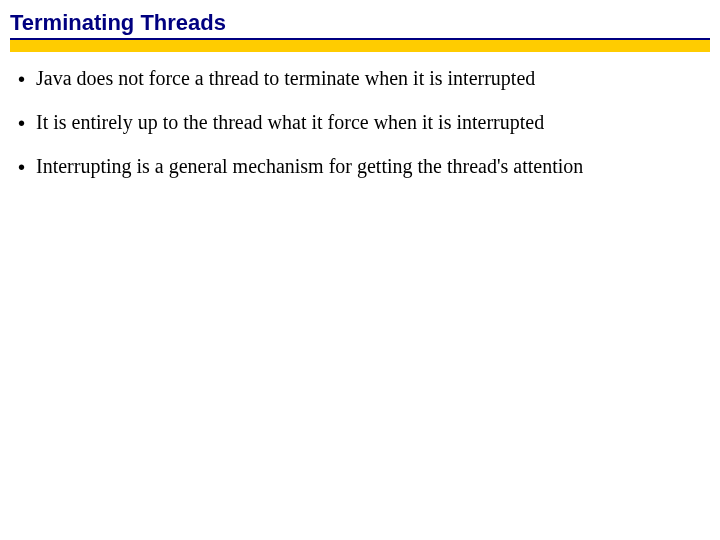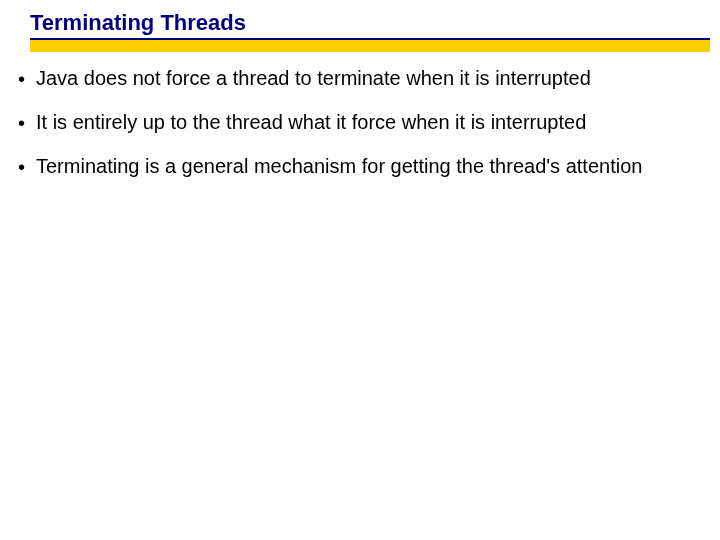--- a/index.html
+++ b/index.html
@@ -10,21 +10,20 @@
     color: #000000;
   }
   .slide {
     width: 720px;
     height: 540px;
     position: relative;
     padding: 0;
   }
   .title-region {
     padding: 10px 10px 0 10px;
-    margin-left: 20px;
   }
   .title {
     font-size: 22px;
     font-weight: bold;
     color: #000080;
     line-height: 1.2;
     padding-bottom: 2px;
   }
   .title-underline-blue {
     height: 2px;
@@ -48,20 +47,21 @@
     margin-bottom: 18px;
   }
   .bullet-dot {
     flex: 0 0 auto;
     width: 18px;
     text-align: left;
     padding-top: 1px;
   }
   .bullet-text {
     flex: 1 1 auto;
+    font-family: Liberation Serif, serif;
   }
 </style>
 </head>
 <body>
 
 <div class="slide">
 
   <div class="title-region">
     <div class="title">Terminating Threads</div>
     <div class="title-underline-blue"></div>
@@ -75,18 +75,18 @@
       <span class="bullet-text">Java does not force a thread to terminate when it is interrupted</span>
     </div>
 
     <div class="bullet-item">
       <span class="bullet-dot">•</span>
       <span class="bullet-text">It is entirely up to the thread what it force when it is interrupted</span>
     </div>
 
     <div class="bullet-item">
       <span class="bullet-dot">•</span>
-      <span class="bullet-text">Terminating is a general mechanism for getting the thread's attention</span>
+      <span class="bullet-text">Interrupting is a general mechanism for getting the thread's attention</span>
     </div>
 
   </div>
 
 </div>
 
 </body></html>

